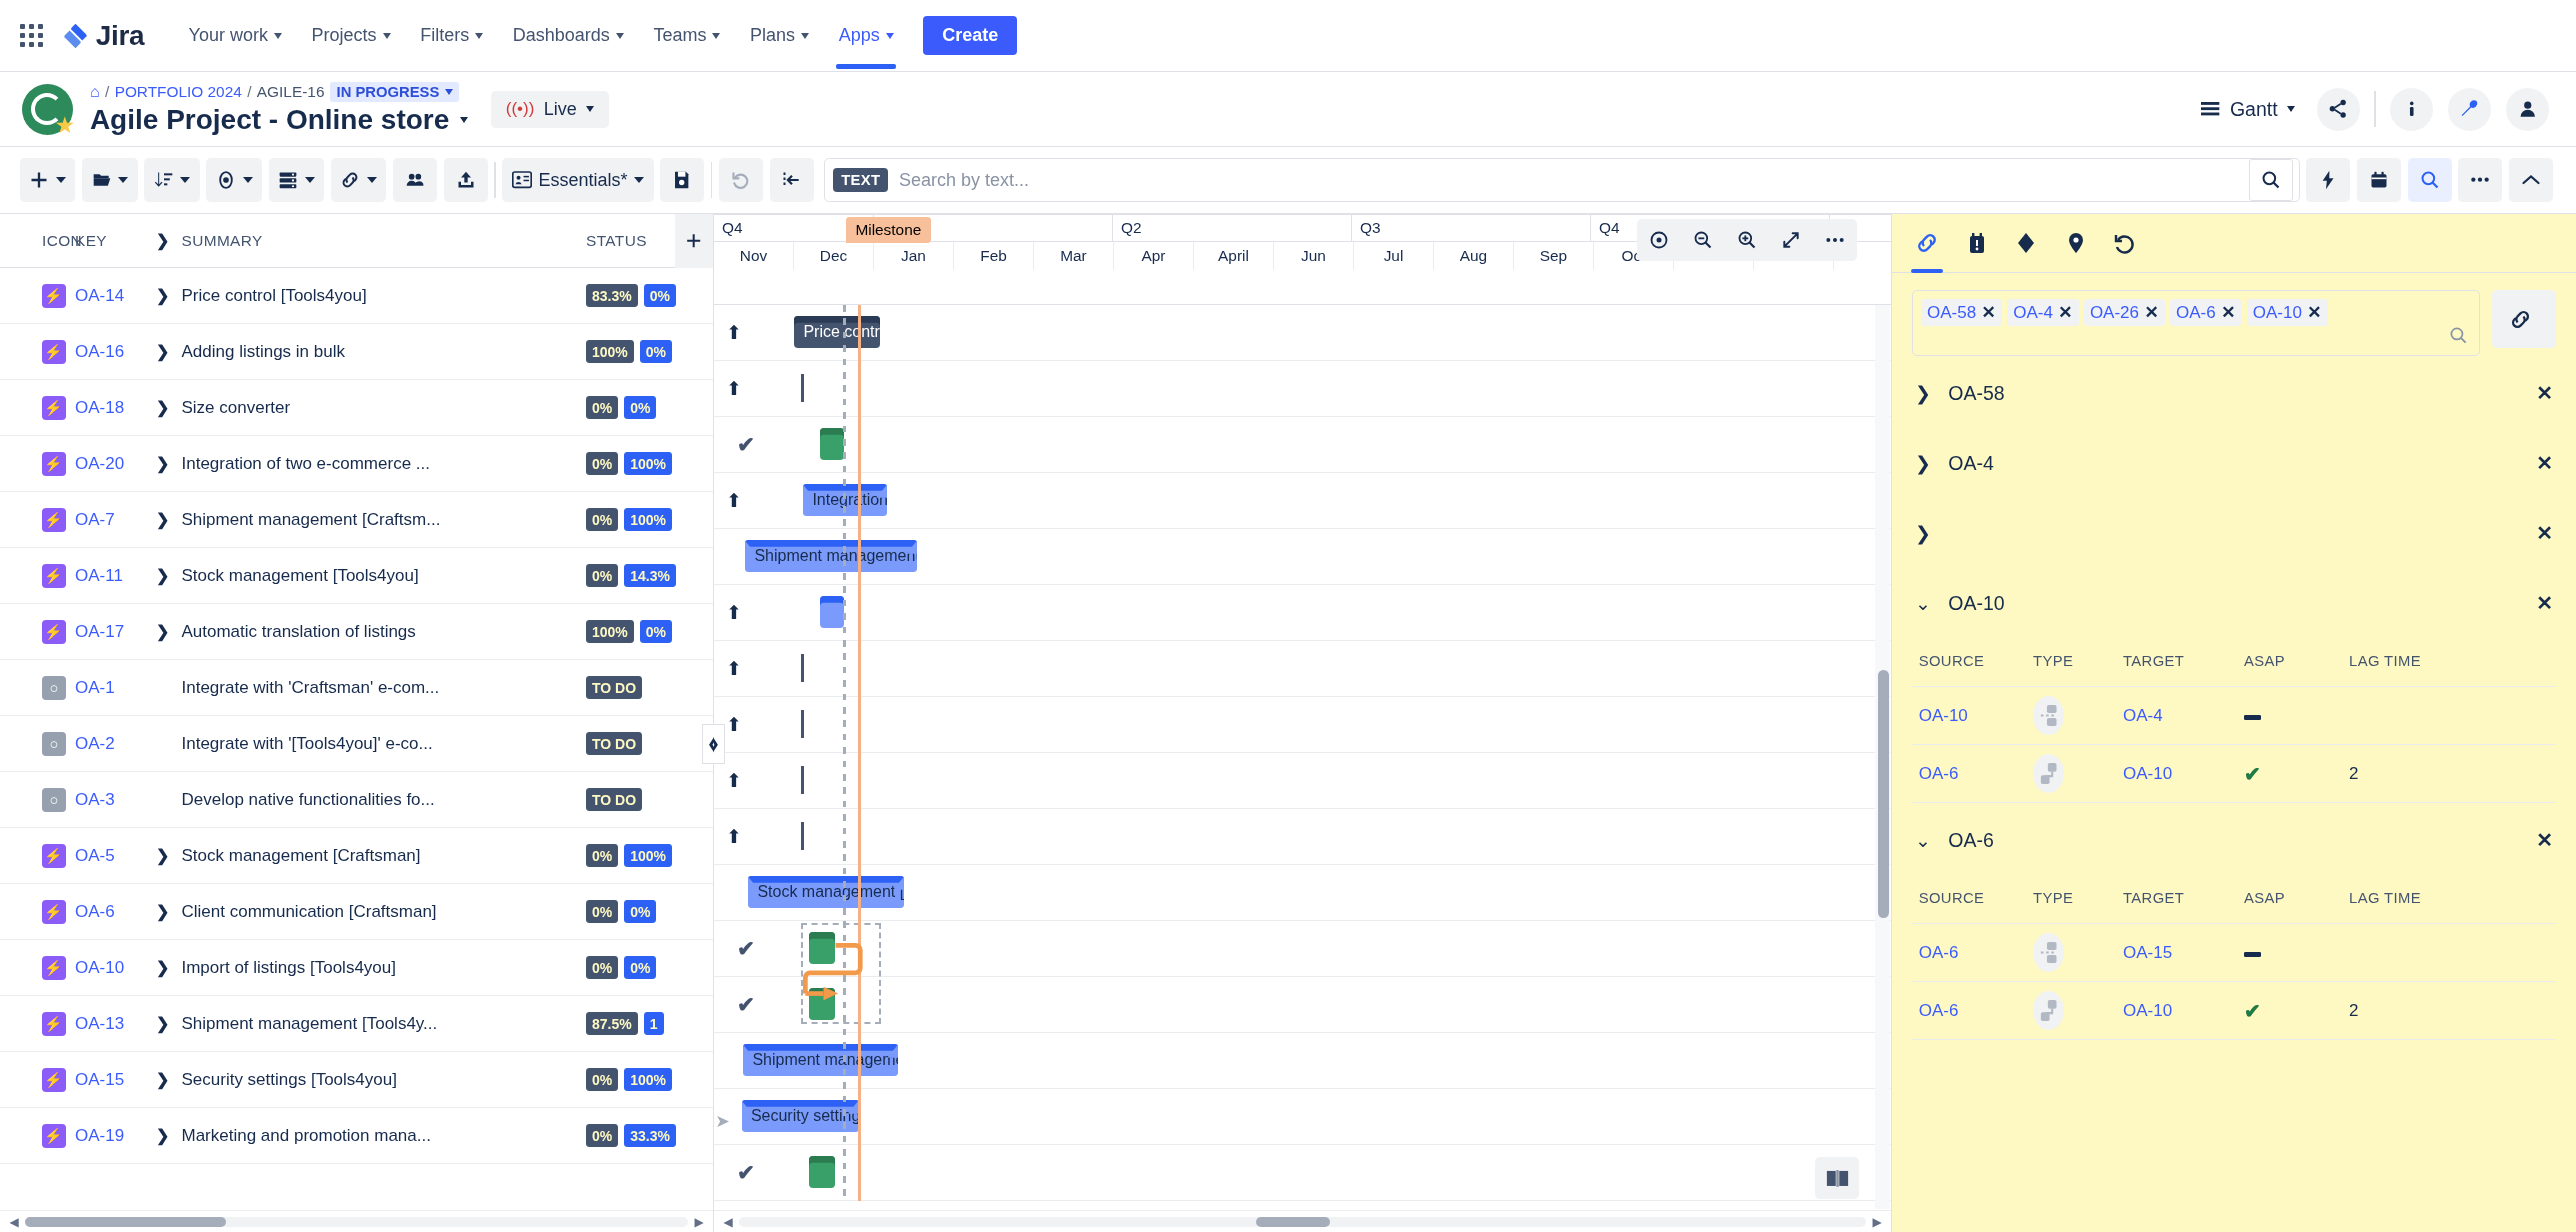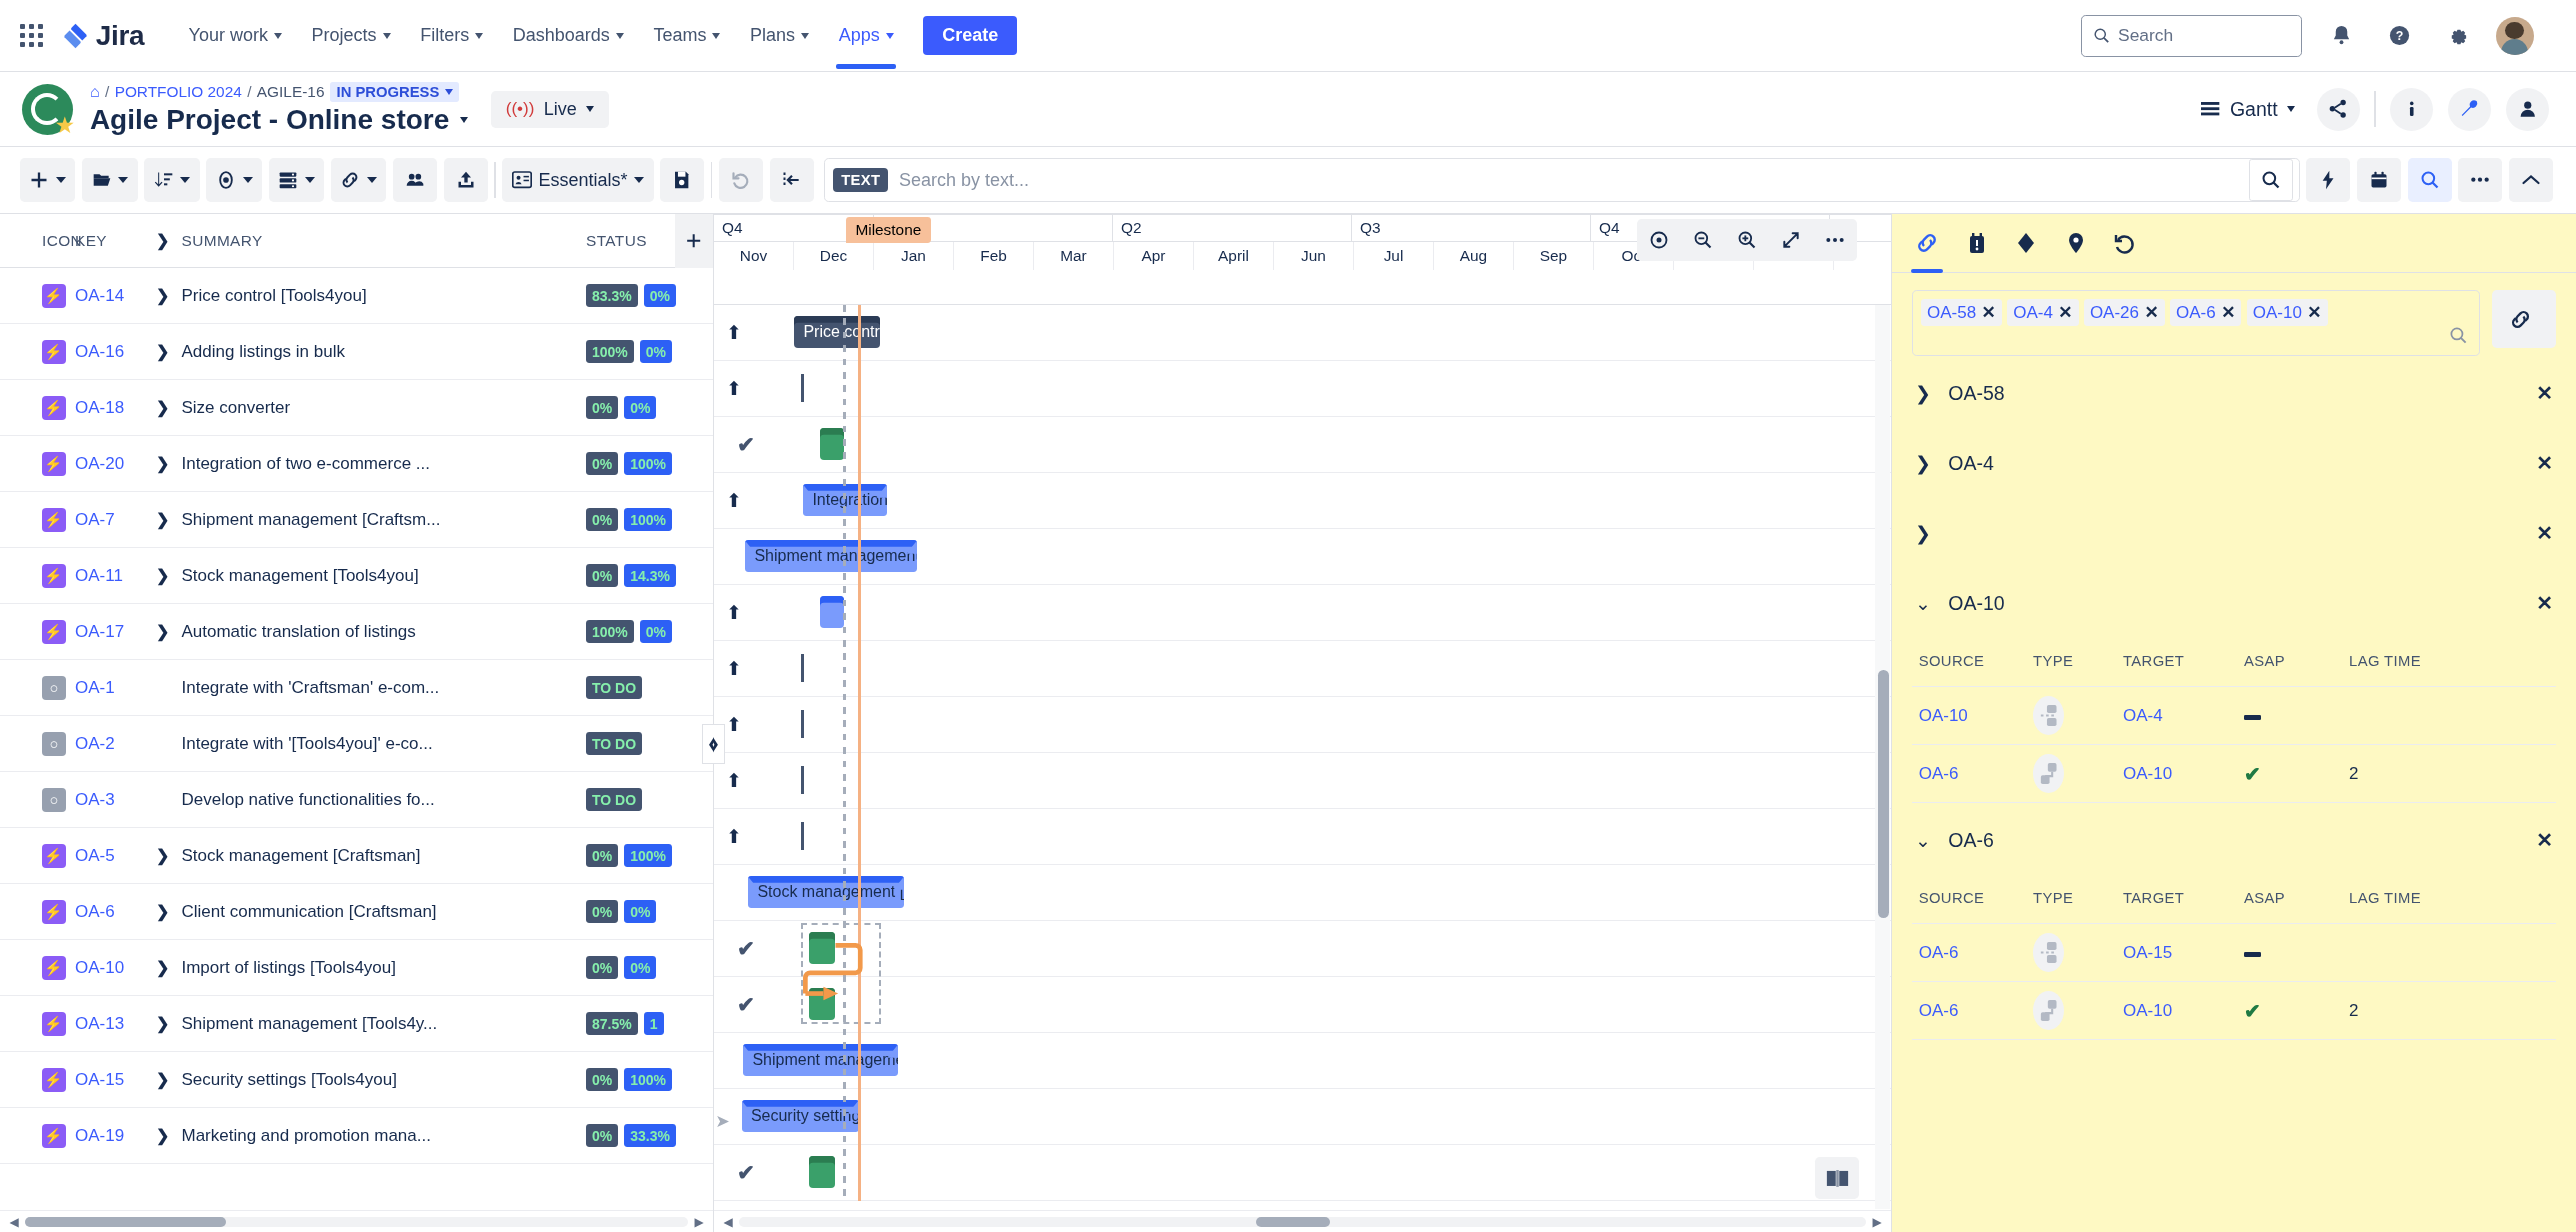--- a/index.html
+++ b/index.html
@@ -79,21 +79,21 @@
   .lrows { flex:1; overflow:hidden;}
   .lrow { height:56px; display:flex; align-items:center; border-bottom:1.3px solid #ebecf0; }
   .lrow .c-icon{display:flex;}
   .type-ic { width:24px;height:24px;border-radius:4px; display:flex;align-items:center;justify-content:center;
       color:#fff;font-size:14.8px;font-weight:700;}
   .type-ic.epic{background:#8b5cf6;} .type-ic.task{background:#97a0af;}
   .keylink { color:#3b5bfd; font-size:17px; text-decoration:none; cursor:pointer;}
   .rowchev { color:#172b4d; font-weight:700; font-size:16px; width:14.8px;}
   .sumtxt { font-size:17px; color:#172b4d; white-space:nowrap; overflow:hidden;}
   .badges { display:flex; gap:6px; }
-  .bdg { font-size:14px; font-weight:700; color:#86efac; padding:3.4px 6px; border-radius:3.4px; white-space:nowrap;}
+  .bdg { font-size:14px; font-weight:700; color:#fef9c3; padding:3.4px 6px; border-radius:3.4px; white-space:nowrap;}
   .bdg.dark{background:#44546f;} .bdg.blue{background:#2d60f5;}
   .lscroll { height:23px; display:flex; align-items:center; border-top:1.3px solid #ebecf0; padding:0 9.4px; gap:6.7px;}
   .lscroll .track{flex:1;height:10.7px;background:#f1f2f4;border-radius:5.4px;position:relative;}
   .lscroll .thumb{position:absolute;left:0;top:0;height:10.7px;width:201px;background:#a5adba;border-radius:5.4px;cursor:pointer;}
   .arw{font-size:12px;color:#626f86;cursor:pointer;}
 
   
   .handle { position:absolute; top:50%; width:23px;height:40px; background:#fff; border:1.3px solid #dfe1e6;
     display:flex;align-items:center;justify-content:center; cursor:pointer; z-index:6; font-size:16px; color:#172b4d;}
 
@@ -207,47 +207,20 @@
       <div class="navitem">
         <span>Plans</span>
         <span class="chev"></span>
       </div>
       <div class="navitem active">
         <span>Apps</span>
         <span class="chev"></span>
       </div>
     </div>
   <button class="create-btn">Create</button>
-  <div class="topnav-right">
-    <div class="search-box">
-      <svg width="17.4" height="17.4" viewBox="0 0 24 24">
-        <circle cx="10" cy="10" r="7" fill="none" stroke="#44546f" stroke-width="2"></circle>
-        <line x1="15" y1="15" x2="21" y2="21" stroke="#44546f" stroke-width="2.4"></line>
-      </svg>
-      <span class="ph">Search</span>
-    </div>
-    <div class="icon-btn">
-      <svg width="23" height="23" viewBox="0 0 24 24">
-          <path d="M12 2a6 6 0 0 0-6 6v4l-2 4h16l-2-4V8a6 6 0 0 0-6-6z" fill="#44546f"></path>
-          <circle cx="12" cy="19" r="2" fill="#44546f"></circle>
-        </svg>
-    </div>
-    <div class="icon-btn">
-      <svg width="23" height="23" viewBox="0 0 24 24">
-          <circle cx="12" cy="12" r="10" fill="#44546f"></circle>
-          <text x="12" y="17" font-size="13" fill="#fff" text-anchor="middle" font-weight="bold" font-family="Liberation Sans">?</text>
-        </svg>
-    </div>
-    <div class="icon-btn">
-      <svg width="23" height="23" viewBox="0 0 24 24">
-          <path d="M12 8a4 4 0 1 0 0 8 4 4 0 0 0 0-8zm9 4l-2-1 1-2-2-2-2 1-1-2h-3l-1 2-2-1-2 2 1 2-2 1v3l2 1-1 2 2 2 2-1 1 2h3l1-2 2 1 2-2-1-2 2-1z" fill="#44546f"></path>
-        </svg>
-    </div>
-    <div class="avatar"></div>
-  </div>
 </div>
 
 <div class="projhdr">
   <div class="proj-avatar">
     <div class="r"></div>
       <div class="star">★</div>
   </div>
   <div>
     <div class="crumbline">
       <span style="color:#3b5bfd;font-size:16px;">⌂</span>

